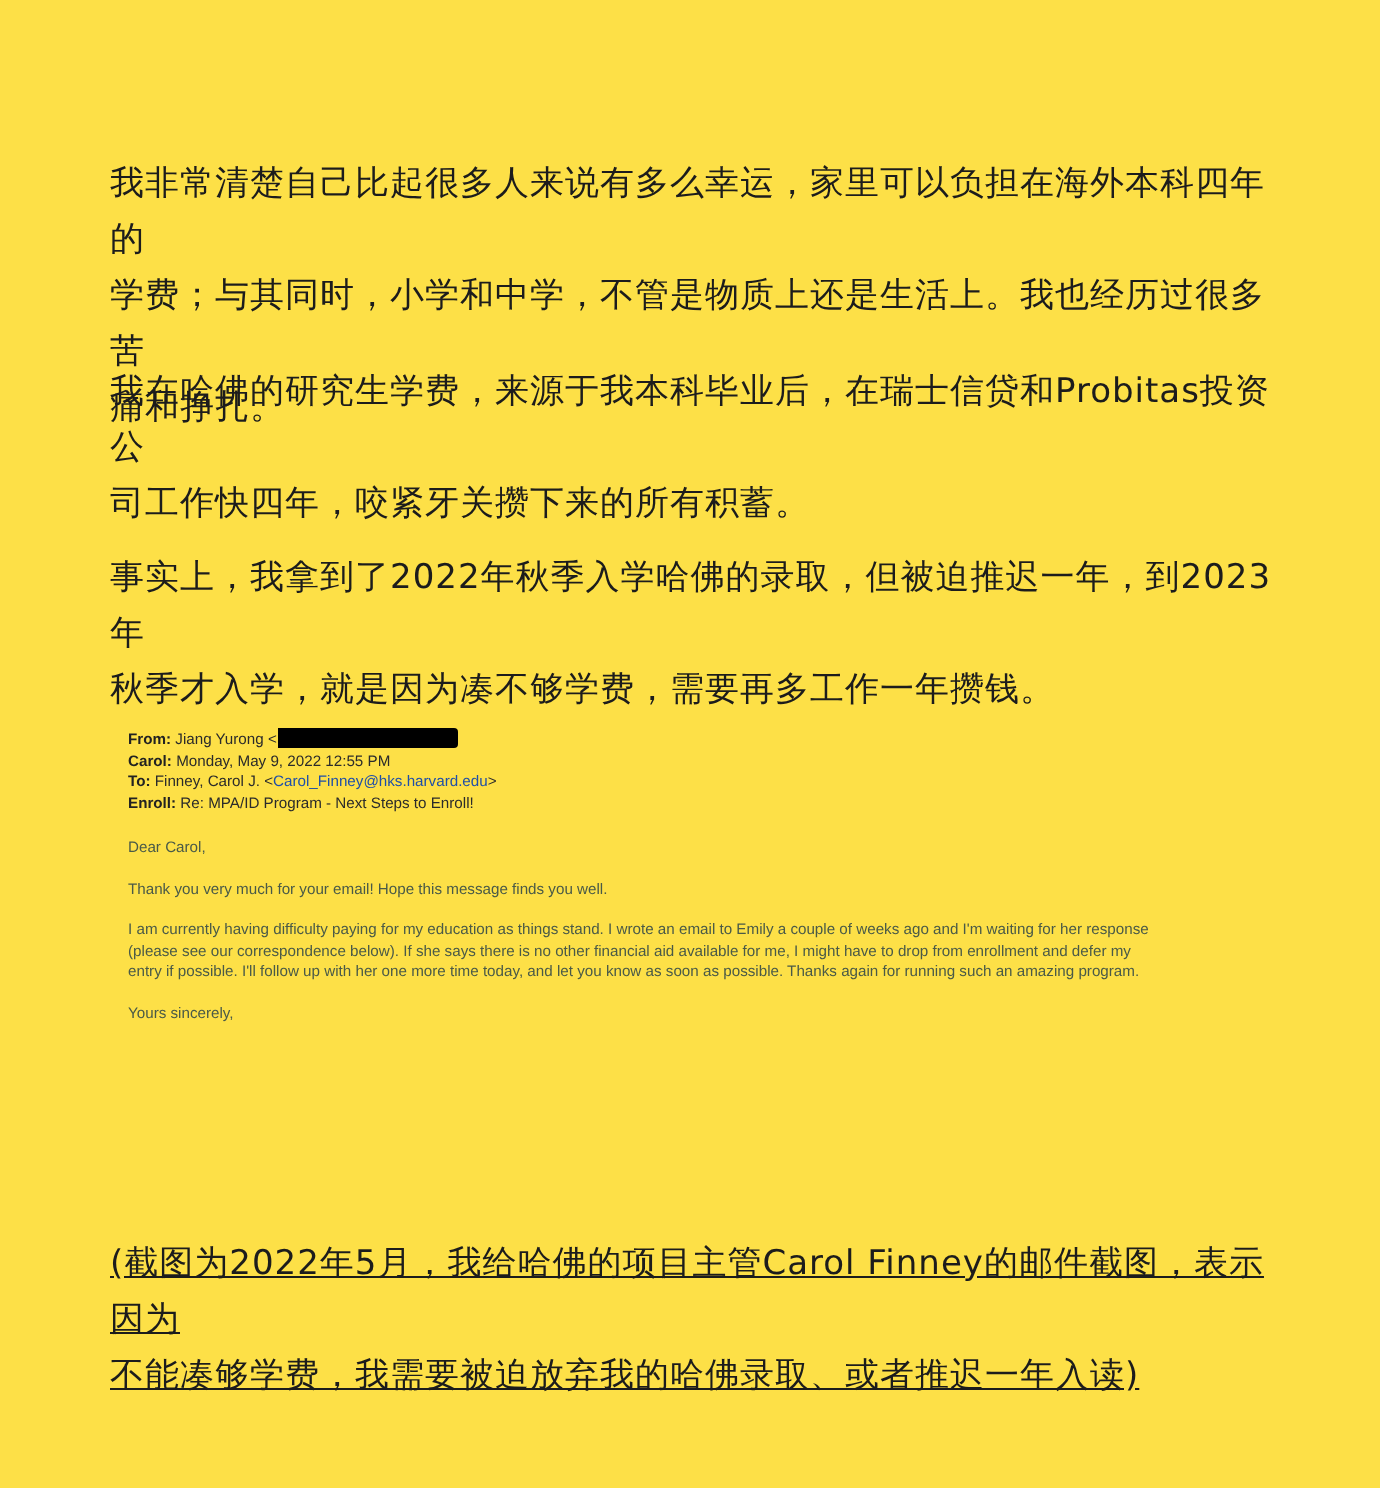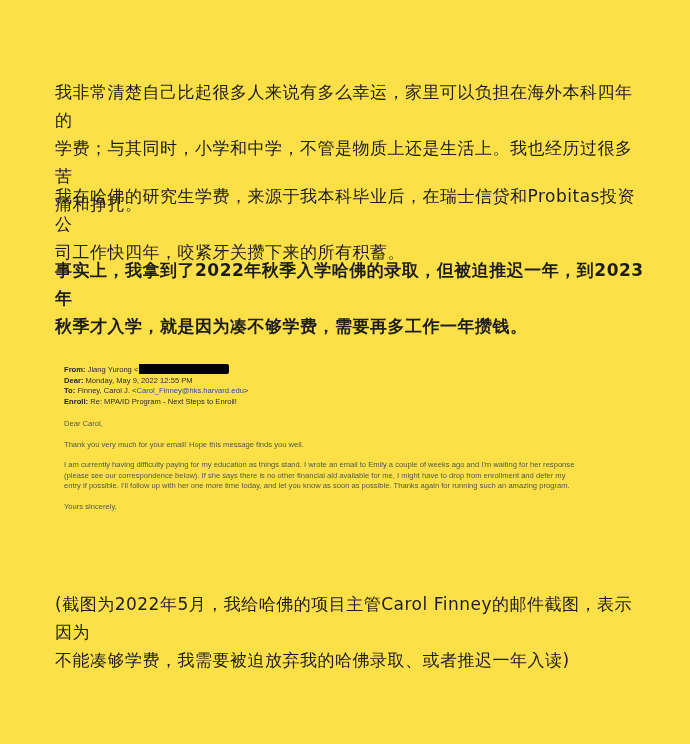--- a/index.html
+++ b/index.html
@@ -26,22 +26,22 @@
       left: 55px;
       width: 590px;
       font-size: 17px;
       line-height: 28px;
       letter-spacing: 0.5px;
       color: #1c1c1c;
       margin: 0;
     }
     .p1 { top: 78px; }
     .p2 { top: 182px; }
-    .p3 { top: 256px; font-weight: bold; }
-    .caption { top: 590px; }
+    .p3 { top: 275px; }
+    .caption { top: 618px; text-decoration: underline; }
 
     .email {
       position: absolute;
       left: 64px;
       top: 364px;
       width: 600px;
       font-family: "Liberation Sans", "DejaVu Sans", sans-serif;
       font-size: 7.6px;
       color: #3c3f3a;
     }
@@ -95,21 +95,21 @@
     <div>事实上，我拿到了2022年秋季入学哈佛的录取，但被迫推迟一年，到2023年</div>
     <div>秋季才入学，就是因为凑不够学费，需要再多工作一年攒钱。</div>
   </div>
 
   <div class="email">
     <div class="hdr-line">
       <b>From:</b>
       <span class="val">Jiang Yurong &lt;</span><span class="redacted"></span>
     </div>
     <div class="hdr-line">
-      <b>Dear:</b>
+      <b>Carol:</b>
       <span class="val">Monday, May 9, 2022 12:55 PM</span>
     </div>
     <div class="hdr-line">
       <b>To:</b>
       <span class="val">Finney, Carol J. &lt;</span><a>Carol_Finney@hks.harvard.edu</a><span class="val">&gt;</span>
     </div>
     <div class="hdr-line">
       <b>Enroll:</b>
       <span class="val">Re: MPA/ID Program - Next Steps to Enroll!</span>
     </div>

